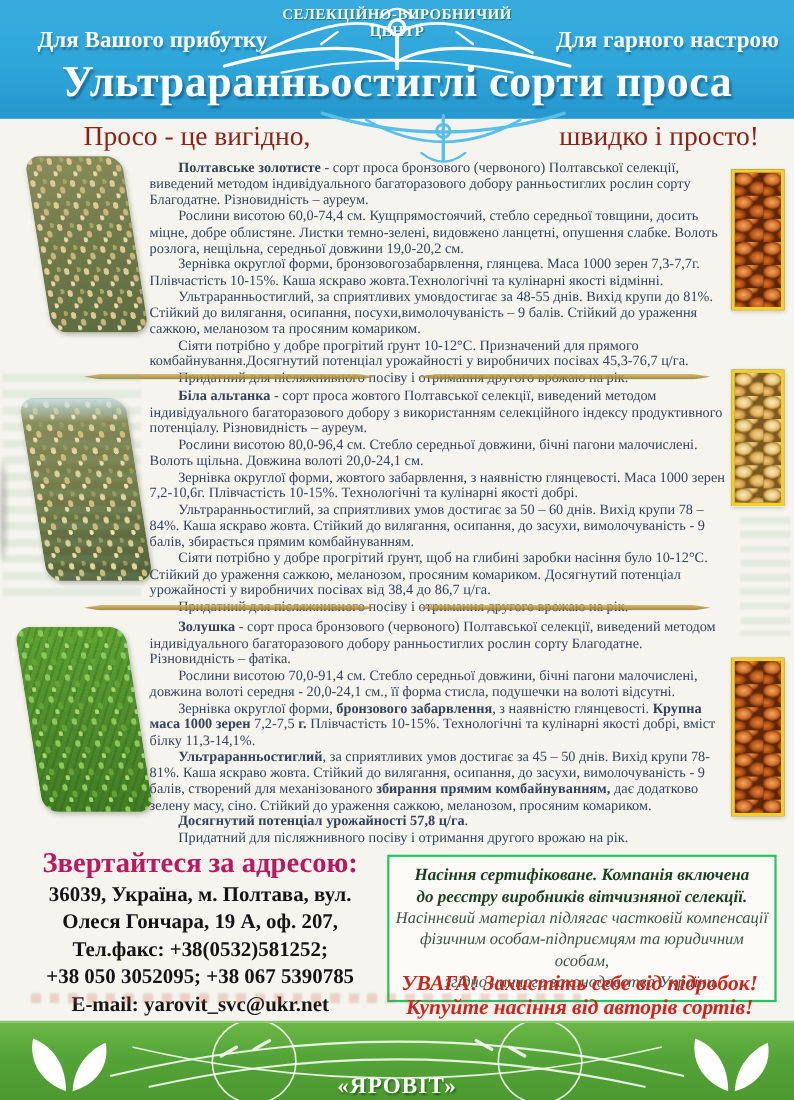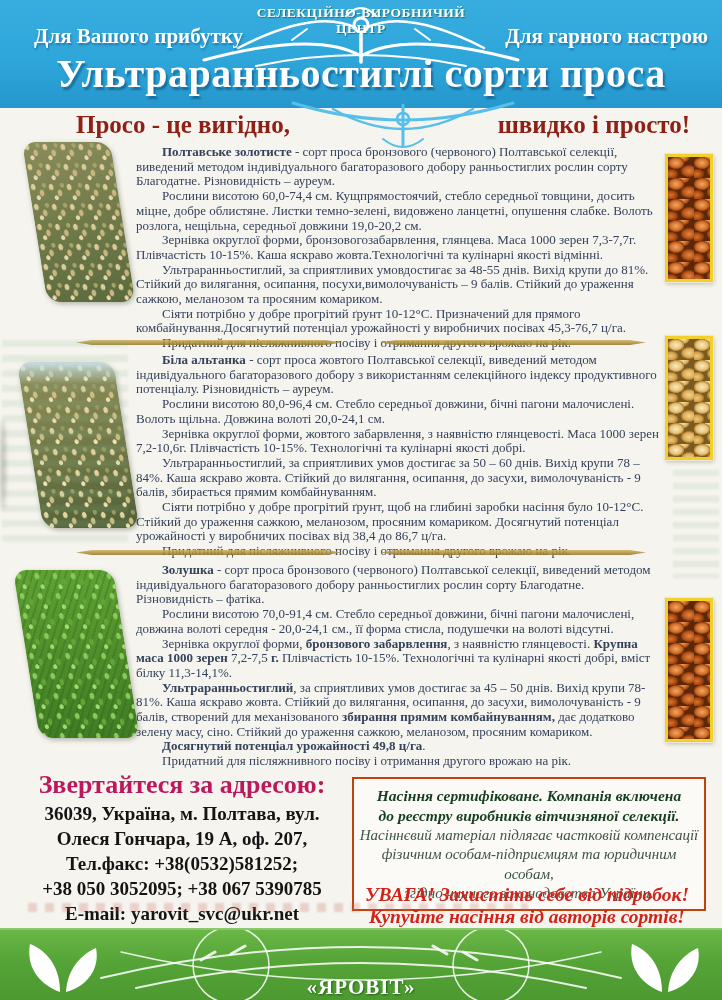--- a/index.html
+++ b/index.html
@@ -10,21 +10,21 @@
   .band{position:absolute;top:0;left:0;right:0;height:108px;
         background:linear-gradient(180deg,#38acdf 0%,#2ea6da 55%,#2597cd 100%);}
   .tg{position:absolute;top:24px;color:#fff;font-weight:bold;font-size:21px;
       text-shadow:1px 2px 2px rgba(10,70,115,.45);z-index:3;}
   .tg-l{left:34px;} .tg-r{right:14px;}
   .main-title{position:absolute;top:50px;left:0;right:0;text-align:center;z-index:3;
       font-size:40px;font-weight:bold;color:#fff;letter-spacing:.5px;
       text-shadow:2px 3px 2px rgba(10,70,115,.55);}
   .orn-top{position:absolute;left:50%;top:-2px;transform:translateX(-50%);z-index:2;}
   .orn-sub{position:absolute;left:288px;top:97px;z-index:1;}
-  .sub{position:absolute;top:111px;font-size:25px;font-weight:bold;color:#8e2015;z-index:3;}
+  .sub{position:absolute;top:111px;font-size:25px;font-weight:normal;color:#8e2015;z-index:3;}
   .sub-l{left:76px;} .sub-r{right:32px;}
 
   
   #sections{position:absolute;top:140px;left:0;right:0;}
   .variety{position:relative;}
   .v1{height:198px;} .v2{height:200px;} .v3{height:218px;}
   .paras{padding:5px 58px 0 136px;font-size:13px;line-height:14.7px;color:#35425c;}
   .paras p{margin:0;text-indent:26px;}
   .paras b{font-weight:bold;}
   .photo{position:absolute;border-radius:14px;transform:skewX(9deg);transform-origin:0 0;
@@ -71,21 +71,21 @@
   .sep{display:flex;justify-content:center;gap:38px;margin:2px 0 3px;}
   .sep i{display:block;width:266px;height:5px;opacity:.85;
       background:linear-gradient(180deg,#d3b15a 0%,#8f7427 100%);
       clip-path:polygon(0 50%,6% 0,94% 0,100% 50%,94% 100%,6% 100%);}
 
   
   .contact{position:absolute;left:12px;top:770px;width:340px;text-align:center;color:#141414;}
   .contact-h{font-size:26px;font-weight:bold;color:#be185d;margin-bottom:1px;}
   .contact-line{font-size:19px;font-weight:bold;line-height:1.32;}
   .site-label{color:#9b2318;} .site-url{color:#2343b8;}
-  .cert{position:absolute;left:352px;top:777px;width:342px;border:2px solid #c2410c;
+  .cert{position:absolute;left:352px;top:777px;width:342px;border:2px solid #22c55e;
         background:rgba(255,255,255,.55);padding:7px 4px 6px;text-align:center;}
   .cert-b{font-size:15.5px;font-weight:bold;font-style:italic;color:#173f1f;line-height:1.3;}
   .cert-i{font-size:15px;font-style:italic;color:#3e5345;line-height:1.28;}
   .warn{position:absolute;left:350px;top:884px;width:354px;text-align:center;font-style:italic;}
   .warn-line{font-size:19.5px;font-weight:bold;color:#d2231a;line-height:1.12;}
 
   
   .footer{position:absolute;left:0;right:0;bottom:0;height:70px;
       background:linear-gradient(180deg,#6ab747 0%,#55a437 45%,#4c9930 100%);
       border-top:2px solid #8cc96a;}
@@ -175,21 +175,21 @@
         <i></i>
       </div>
       <section class="variety v3">
         <div class="photo p3"></div>
         <div class="grain grain-bronze gpos3"></div>
         <div class="paras">
           <p><b>Золушка</b><span> - сорт проса бронзового (червоного) Полтавської селекції, виведений методом індивідуального багаторазового добору ранньостиглих рослин сорту Благодатне. Різновидність – фатіка.</span></p>
           <p><span>Рослини висотою 70,0-91,4 см. Стебло середньої довжини, бічні пагони малочислені, довжина волоті середня - 20,0-24,1 см., її форма стисла, подушечки на волоті відсутні.</span></p>
           <p><span>Зернівка округлої форми, </span><b>бронзового забарвлення</b><span>, з наявністю глянцевості. </span><b>Крупна маса 1000 зерен</b><span> 7,2-7,5 </span><b>г.</b><span> Плівчастість 10-15%. Технологічні та кулінарні якості добрі, вміст білку 11,3-14,1%.</span></p>
           <p><b>Ультраранньостиглий</b><span>, за сприятливих умов достигає за 45 – 50 днів. Вихід крупи 78-81%. Каша яскраво жовта. Стійкий до вилягання, осипання, до засухи, вимолочуваність - 9 балів, створений для механізованого </span><b>збирання прямим комбайнуванням,</b><span> дає додатково зелену масу, сіно. Стійкий до ураження сажкою, меланозом, просяним комариком.</span></p>
-          <p><b>Досягнутий потенціал урожайності 49,8 ц/га</b><span>.</span></p>
+          <p><b>Досягнутий потенціал урожайності 57,8 ц/га</b><span>.</span></p>
           <p><span>Придатний для післяжнивного посіву і отримання другого врожаю на рік.</span></p>
         </div>
       </section>
     </div>
 
   <div class="contact">
     <div class="contact-h">Звертайтеся за адресою:</div>
     <div id="contact-lines">
         <div class="contact-line">36039, Україна, м. Полтава, вул.</div>
         <div class="contact-line">Олеся Гончара, 19 А, оф. 207,</div>

